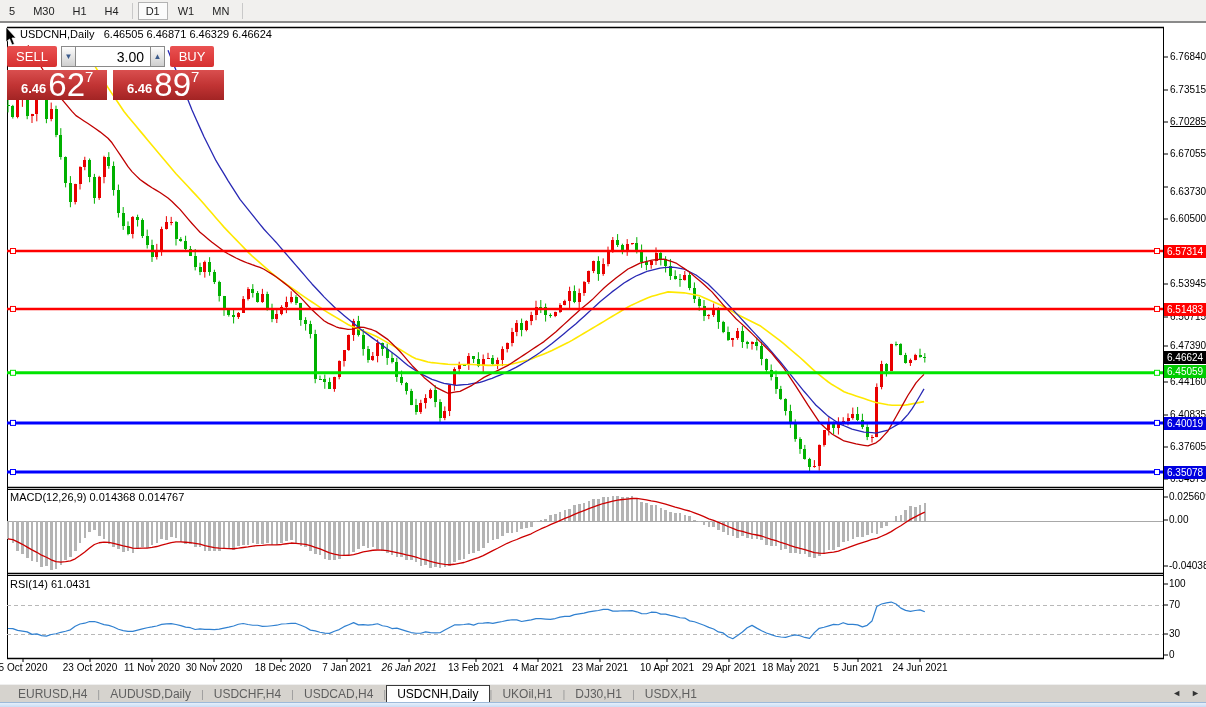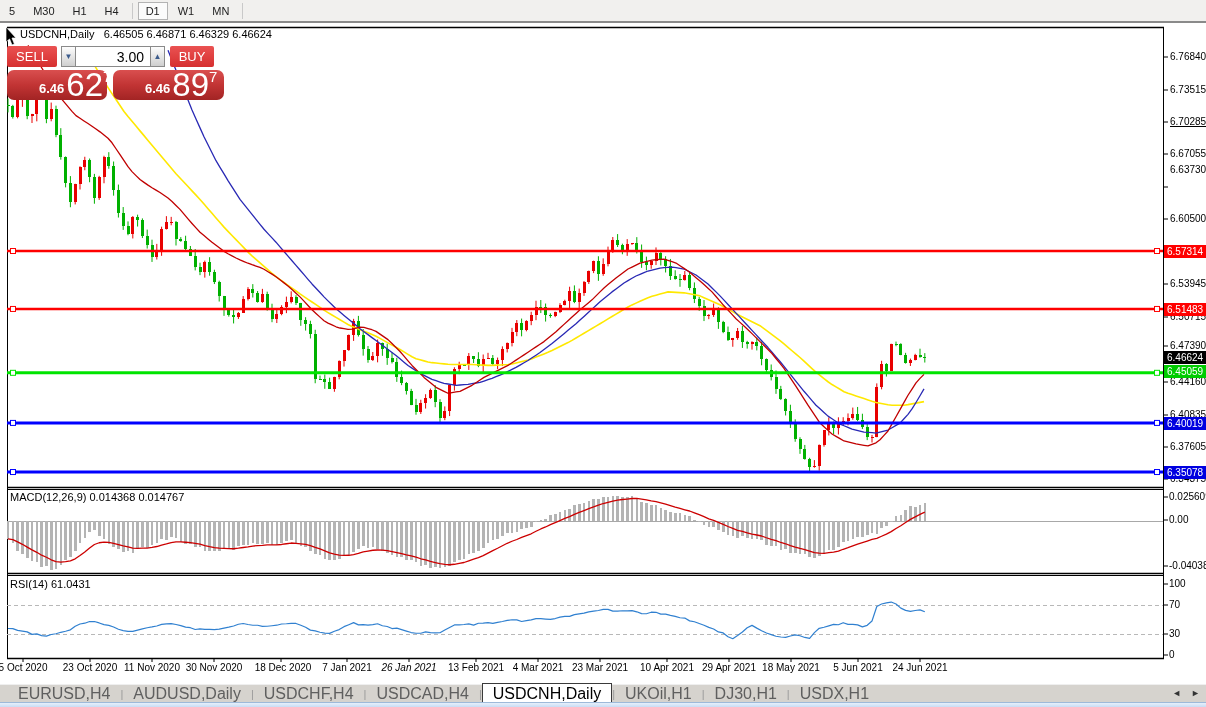--- a/index.html
+++ b/index.html
@@ -36,30 +36,30 @@
   .tw-btn { color:#fff; font-size:13px; text-align:center; line-height:21px;
     background:linear-gradient(180deg,#ea5252,#d62f2f); border-radius:2px; cursor:pointer; }
   #sell-btn { width:50px; } #buy-btn { width:44px; margin-left:5px; }
   .spin-btn { width:15px; height:21px; background:linear-gradient(180deg,#fdfdfd,#cfcfcf);
     border:1px solid #8a8a8a; color:#3b5b8c; font-size:8px; line-height:19px; text-align:center; cursor:pointer; }
   #vol-box { width:74px; height:21px; background:#fff; border:1px solid #8a8a8a; border-left:none;
     border-right:none; font-size:14px; color:#000; text-align:right; padding:0 6px 0 0; line-height:21px; }
   #tw-row1 .lead-gap { width:4px; }
   #tw-row2 { display:flex; margin-top:3px; height:30px; }
   .big-price { background:linear-gradient(180deg,#d94f4f 0%,#c23434 50%,#a22424 100%);
-    color:#fff; display:flex; align-items:flex-end; padding:0 0 1px 32px; position:relative; cursor:pointer;border-radius:7px; }
+    color:#fff; display:flex; align-items:flex-end; padding:0 0 1px 14px; position:relative; cursor:pointer; }
   #sell-price-box { width:100px; } #buy-price-box { width:111px; margin-left:6px; }
   .bp-small { font-size:13px; font-weight:bold; margin:0 2px 3px 0; }
   .bp-big { font-size:33px; line-height:29px; }
   .bp-sup { font-size:15px; position:relative; top:-14px; }
 
   
   #tabbar { position:absolute; left:0; top:684px; width:1206px; height:18px;
     background:#d6d3ce; border-top:1px solid #efefef; display:flex; align-items:center; }
-  .tab { font-size:16px; color:#5f5f5f; padding:1px 10px; white-space:nowrap; cursor:pointer; }
+  .tab { font-size:12px; color:#5f5f5f; padding:1px 10px; white-space:nowrap; cursor:pointer; }
   .tab.active { background:#fff; color:#000; border:1px solid #3a3a3a; border-bottom:1px solid #fff; }
   .tab-sep { color:#9a9a9a; font-size:11px; }
   #tab-arrows { position:absolute; right:6px; top:3px; display:flex; gap:10px; }
   .tab-arrow { font-size:9px; color:#333; cursor:pointer; }
 
   #statusbar-strip { position:absolute; left:0; top:702px; width:1206px; height:5px;
     background:linear-gradient(180deg,#e7f0fb,#c7dcf4); border-top:1px solid #9db9d9; }
 
   #mouse-cursor { position:absolute; left:5px; top:27px; }
 </style>
@@ -763,21 +763,21 @@
   </div>
 
   <div class="pane-label" style="top:491px">MACD(12,26,9) 0.014368 0.014767</div>
   <div class="pane-label" style="top:578px">RSI(14) 61.0431</div>
 
   <div id="y-axis">
       <div class="y-label" style="top: 51px;">6.76840</div>
       <div class="y-label" style="top: 84px;">6.73515</div>
       <div class="y-label" style="top: 116px; text-decoration: underline;">6.70285</div>
       <div class="y-label" style="top: 148px;">6.67055</div>
-      <div class="y-label" style="top: 164px;">6.63730</div>
+      <div class="y-label" style="top: 186px;">6.63730</div>
       <div class="y-label" style="top: 213px;">6.60500</div>
       <div class="y-label" style="top: 278px;">6.53945</div>
       <div class="y-label" style="top: 311px;">6.50715</div>
       <div class="y-label" style="top: 340px;">6.47390</div>
       <div class="y-label" style="top: 376px;">6.44160</div>
       <div class="y-label" style="top: 409px;">6.40835</div>
       <div class="y-label" style="top: 441px;">6.37605</div>
       <div class="y-label" style="top: 473px;">6.34375</div>
       <div class="badge" style="top: 244.5px; background: rgb(255, 0, 0);">6.57314</div>
       <div class="badge" style="top: 302.5px; background: rgb(255, 0, 0);">6.51483</div>

